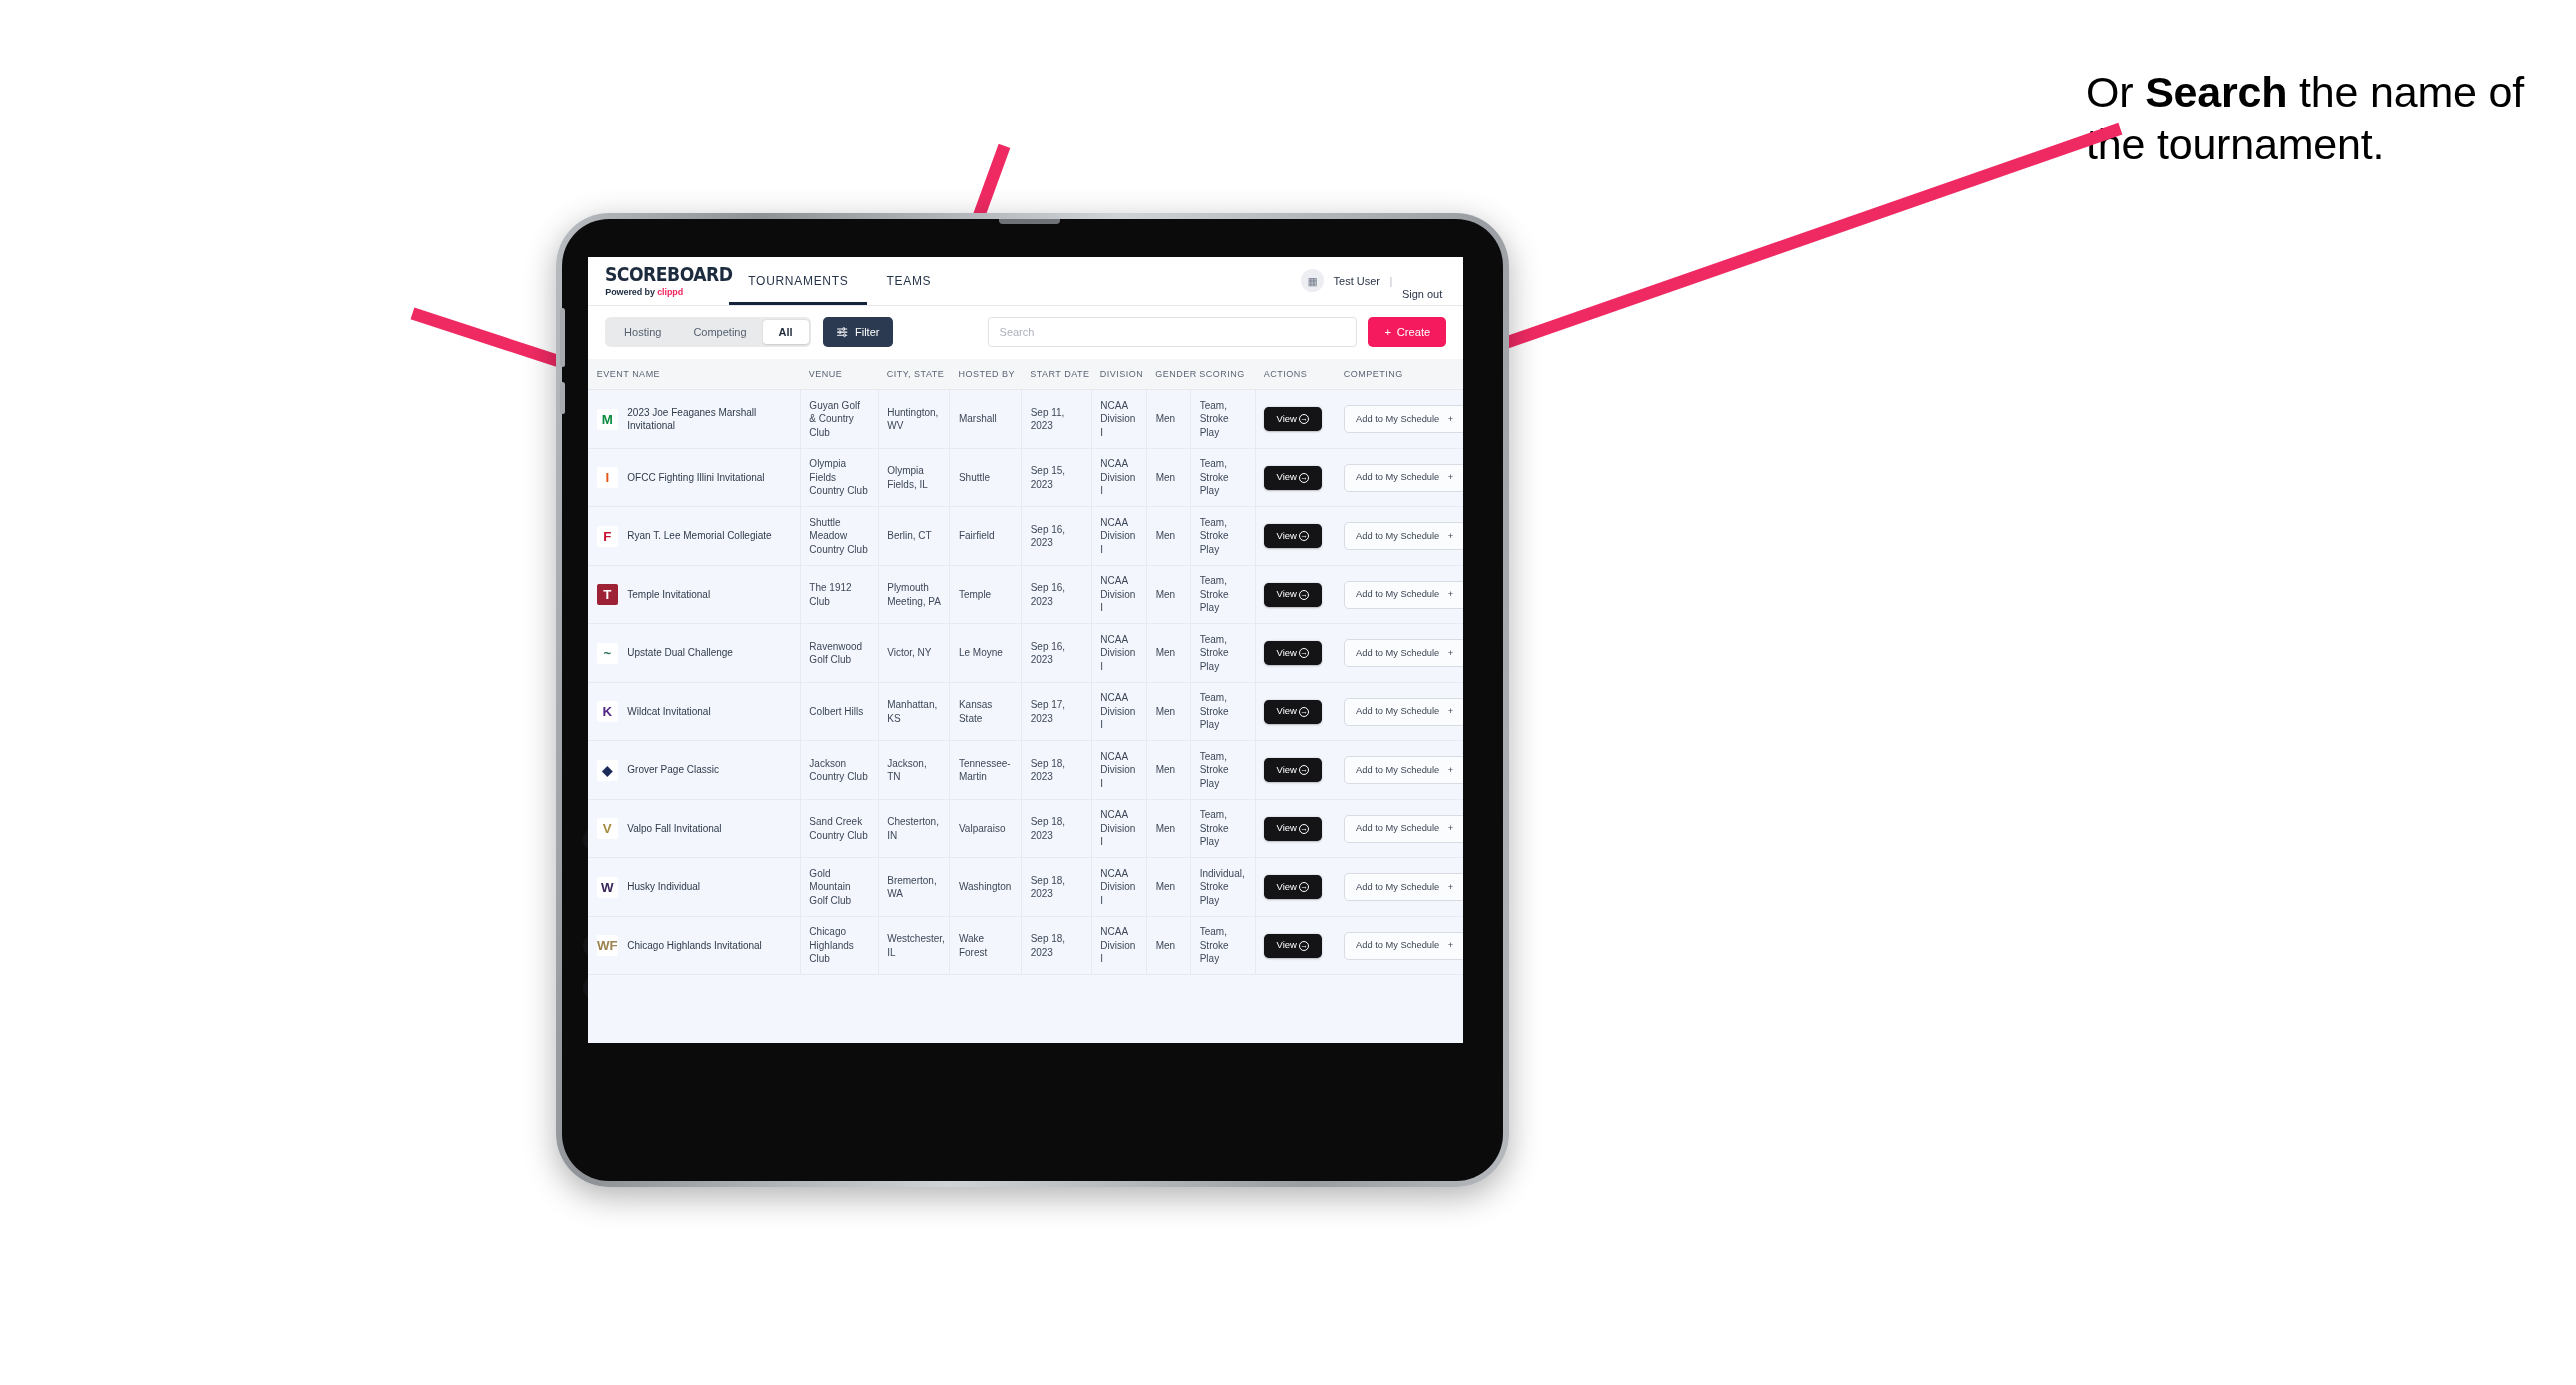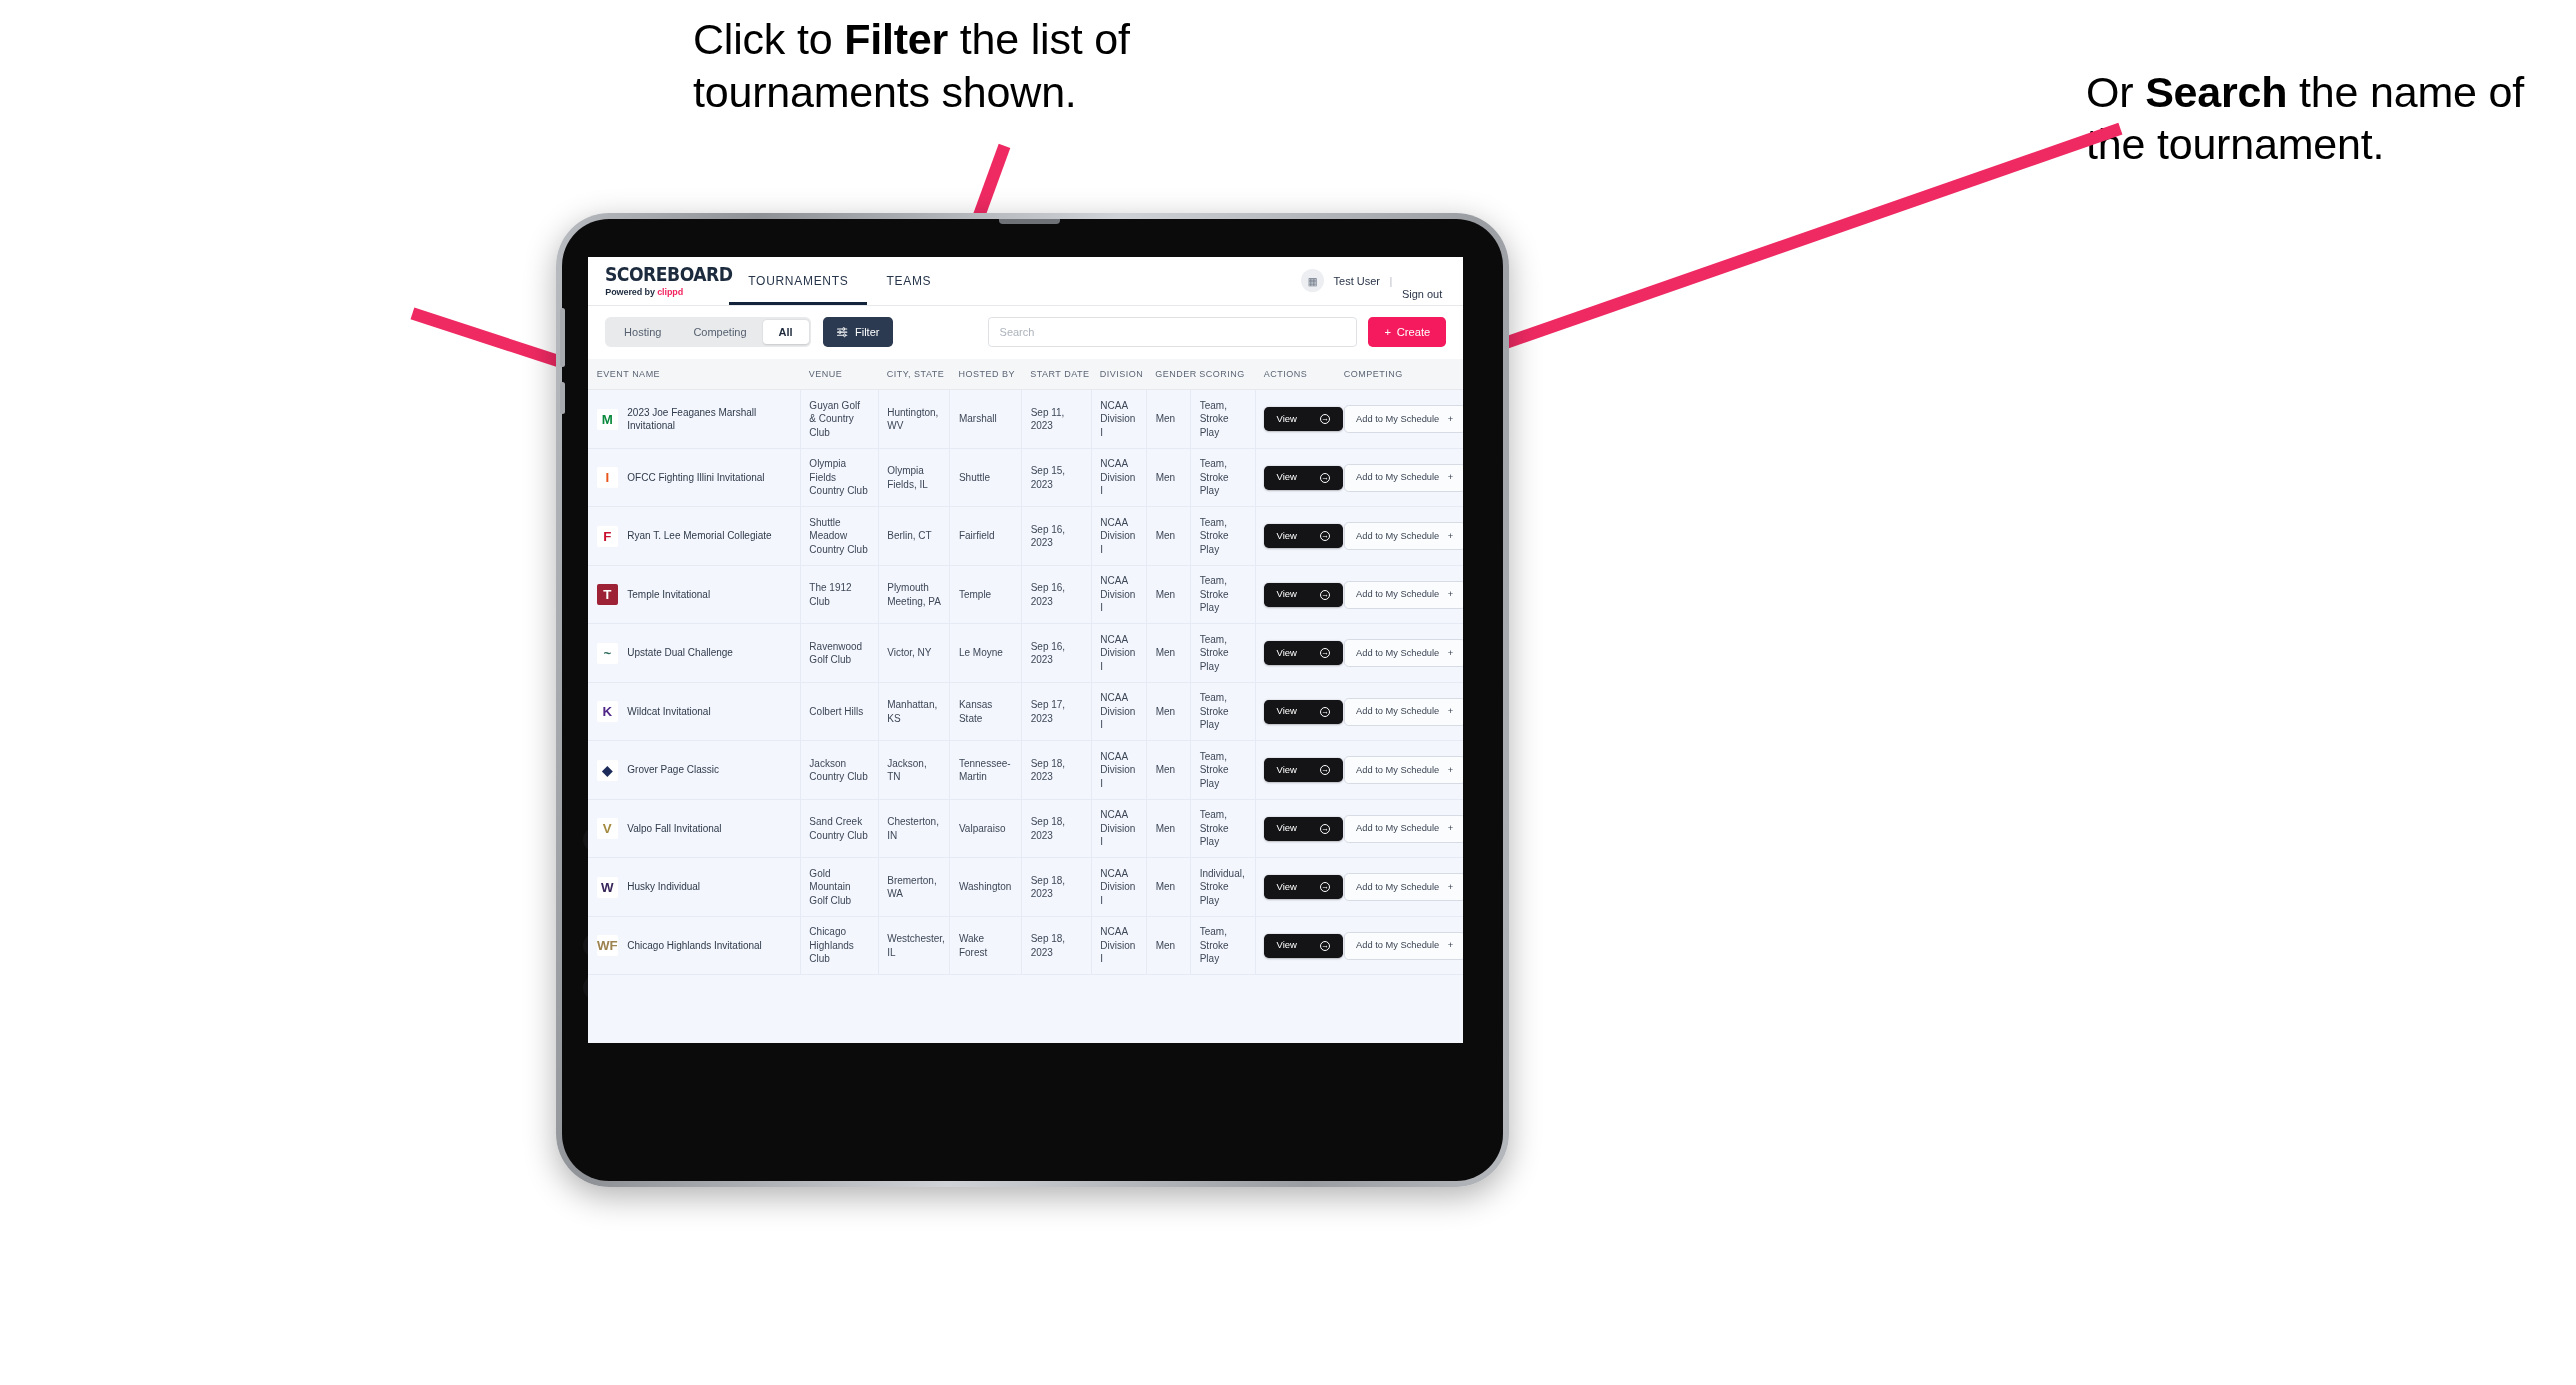--- a/index.html
+++ b/index.html
@@ -138,21 +138,21 @@
     border-bottom:0.9px solid #e5eaf4; border-right:0.9px solid #e5eaf4; line-height:1.35;
   }
   tbody tr { background:#f3f6fd; }
   td.eventcell { border-right:0.9px solid #e5eaf4; }
   .evtflex { display:flex; align-items:center; gap:9.5px; }
   .logo { width:21px; height:21px; flex:none; display:flex; align-items:center; justify-content:center;
           font-weight:800; font-size:13.3px; border-radius:1.9px; line-height:1;}
   .evtname { font-size:10px; color:#2f3a4a; }
   td.actions, td.competing { border-right:none; }
   .view-btn {
-    display:inline-flex; align-items:center; justify-content:center; gap:23px;
+    display:inline-flex; align-items:center; justify-content:center; gap:2px;
     background:#141417; color:#fff; font-size:9.5px; border-radius:4.7px;
     padding:5.7px 12.3px; cursor:pointer; box-shadow:0 0.9px 1.9px rgba(0,0,0,.25);
   }
   .circ { width:10.4px; height:10.4px; border:1.1px solid #fff; border-radius:50%;
           display:inline-flex; align-items:center; justify-content:center; font-size:7.6px; line-height:1;}
   .sched-btn {
     display:inline-flex; align-items:center; justify-content:center; gap:8.5px;
     border:0.9px solid #d6dbe4; background:#fbfcfe; color:#3b4554; font-size:9.3px;
     border-radius:4.7px; padding:6.6px 11.4px; cursor:pointer; white-space:nowrap;
   }
@@ -166,21 +166,20 @@
   col.c-gen   { width: 43px; }
   col.c-score { width: 63px; }
   col.c-act   { width: 78px; }
   col.c-comp  { width: 125px; }
 </style>
 </head>
 <body>
 
 <div id="stage">
 
-  <div class="annot" id="annot-filter">Click to <b>Filter</b> the list of tournaments shown.</div>
   <div class="annot" id="annot-search">Or <b>Search</b> the name of the tournament.</div>
 
   <svg class="arrow" id="arrow-all" style="left:408px; top:304px; width:323px; height:123px;" viewBox="0 0 340 130">
     <path d="M4 10 L292 104" stroke="#ef2a63" stroke-width="13" fill="none"></path>
     <path d="M318 118 L270 76 L282 118 Z" fill="#ef2a63"></path>
   </svg>
 
   <svg class="arrow" id="arrow-filter" style="left:883px; top:142px; width:152px; height:256px;" viewBox="0 0 160 270">
     <path d="M128 4 L58 196" stroke="#ef2a63" stroke-width="13" fill="none"></path>
     <path d="M40 248 L36 180 L88 212 Z" fill="#ef2a63"></path>

